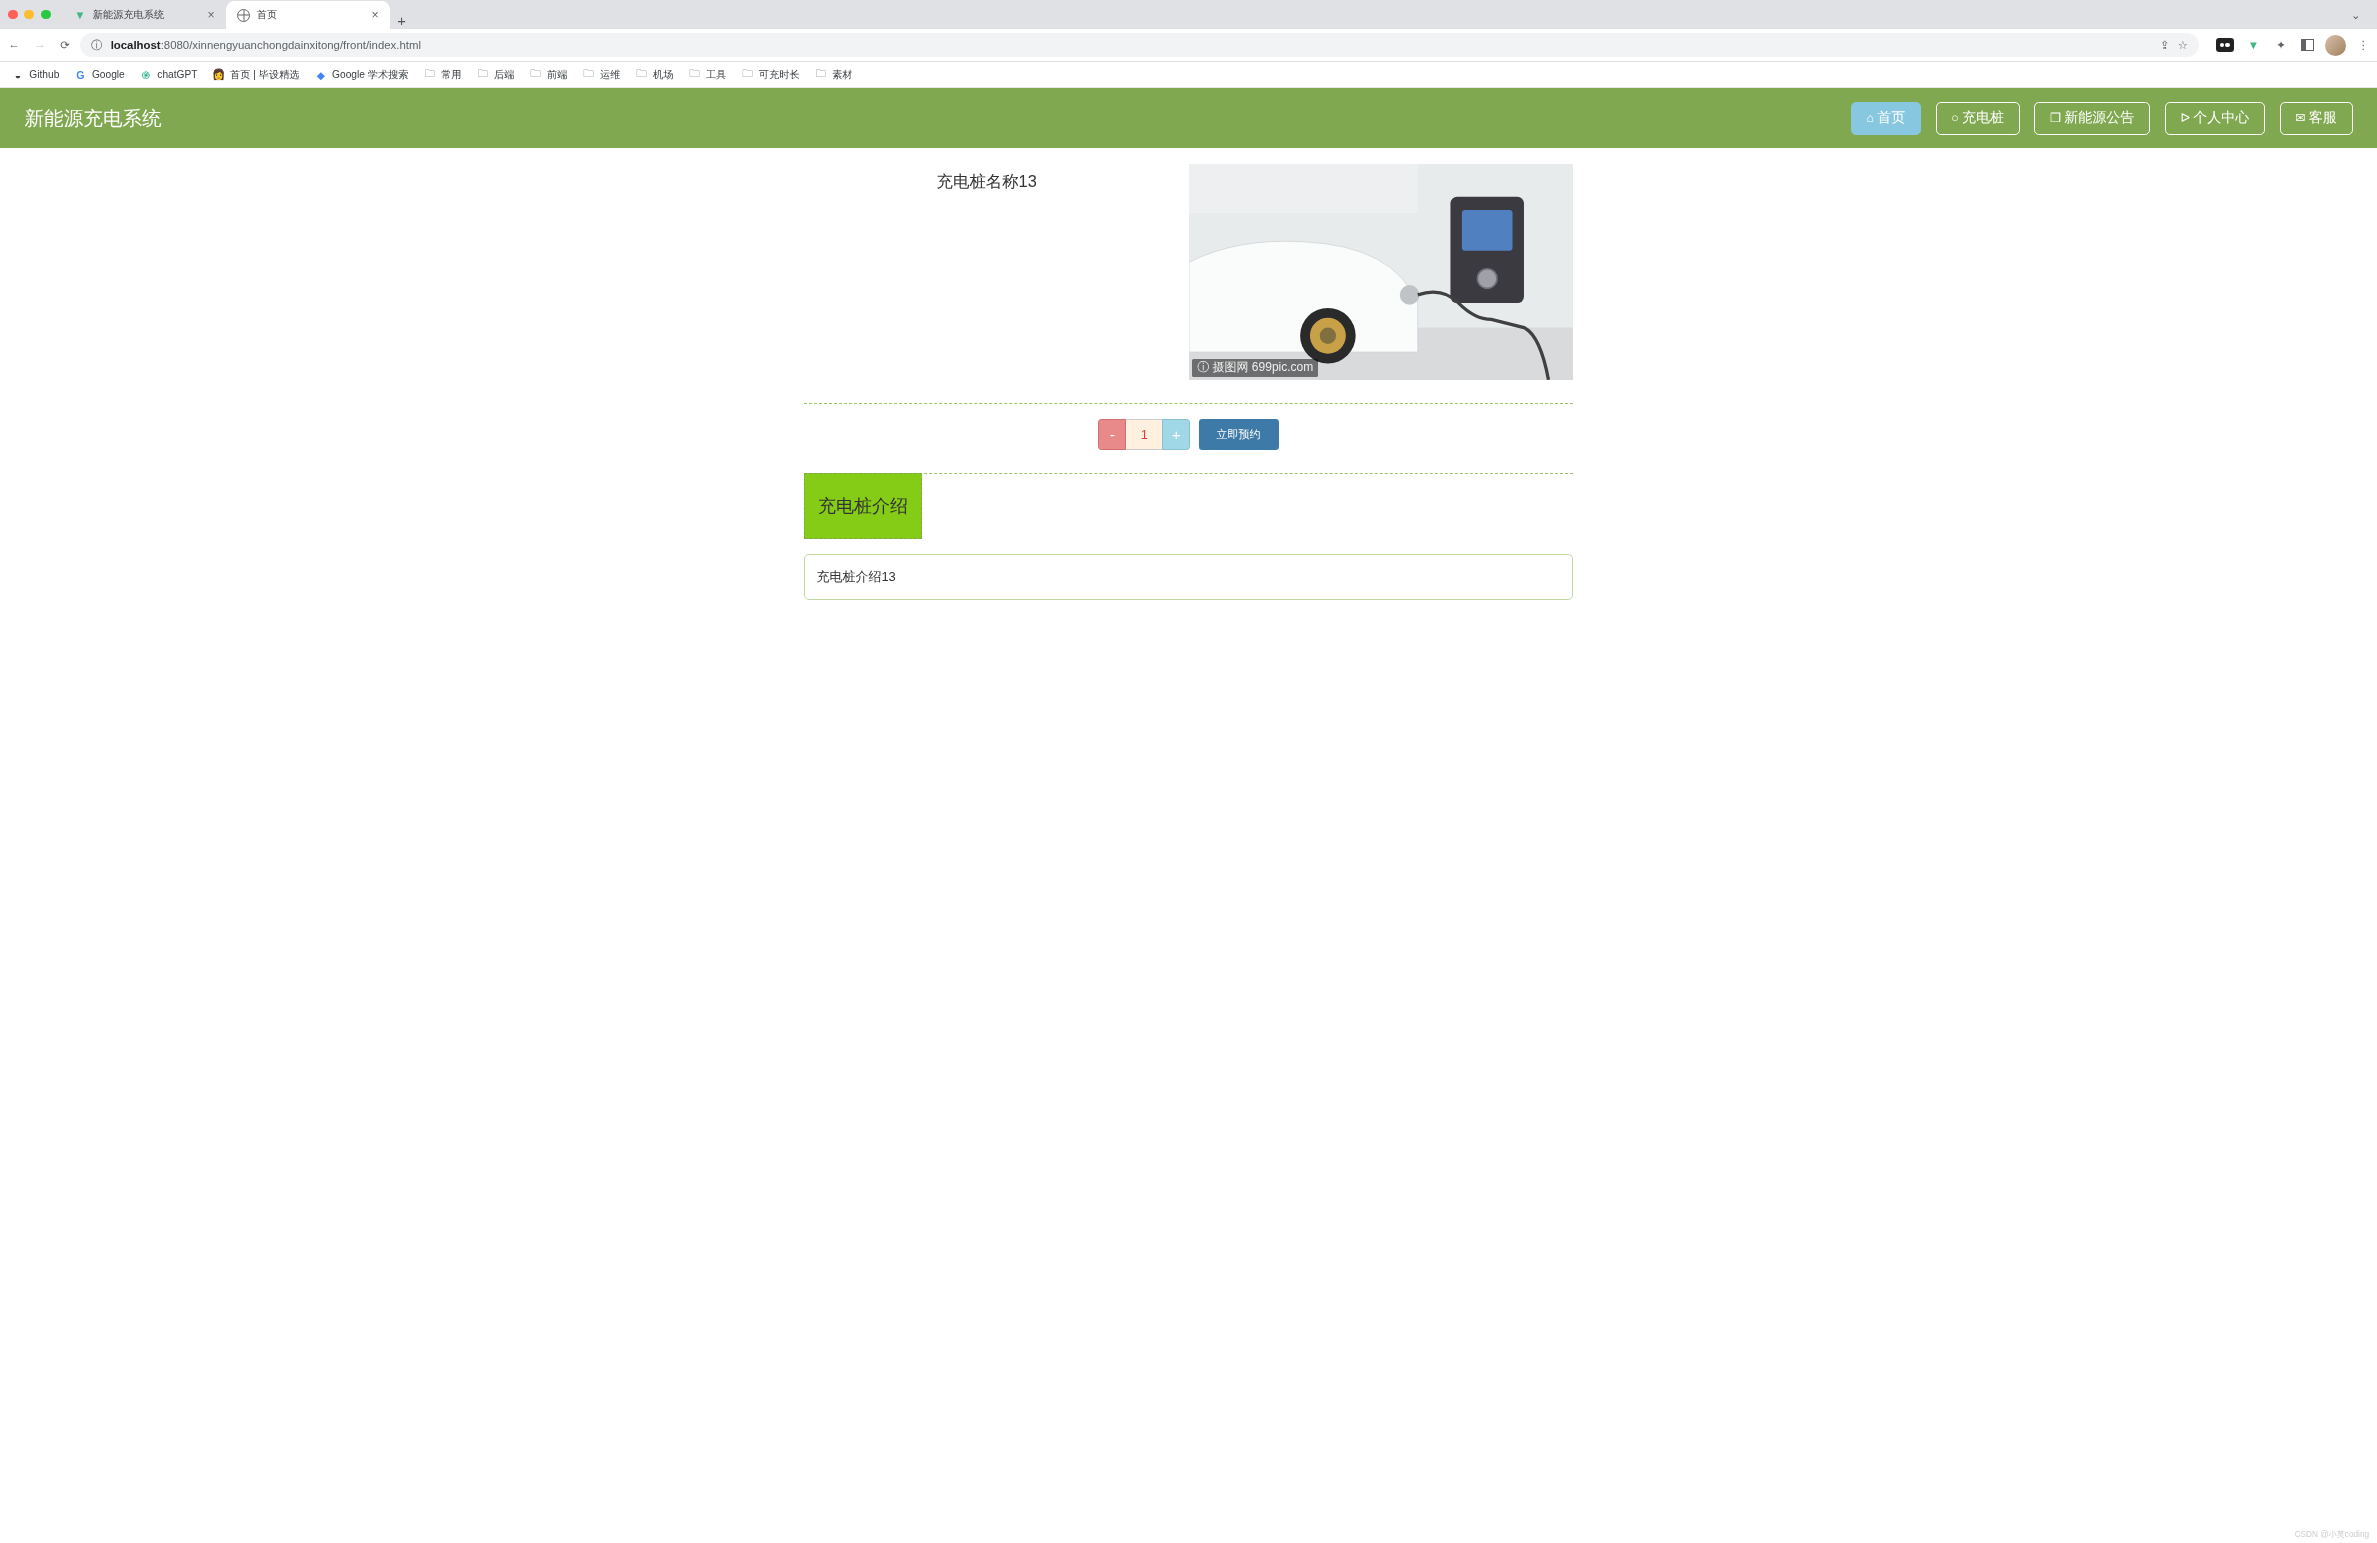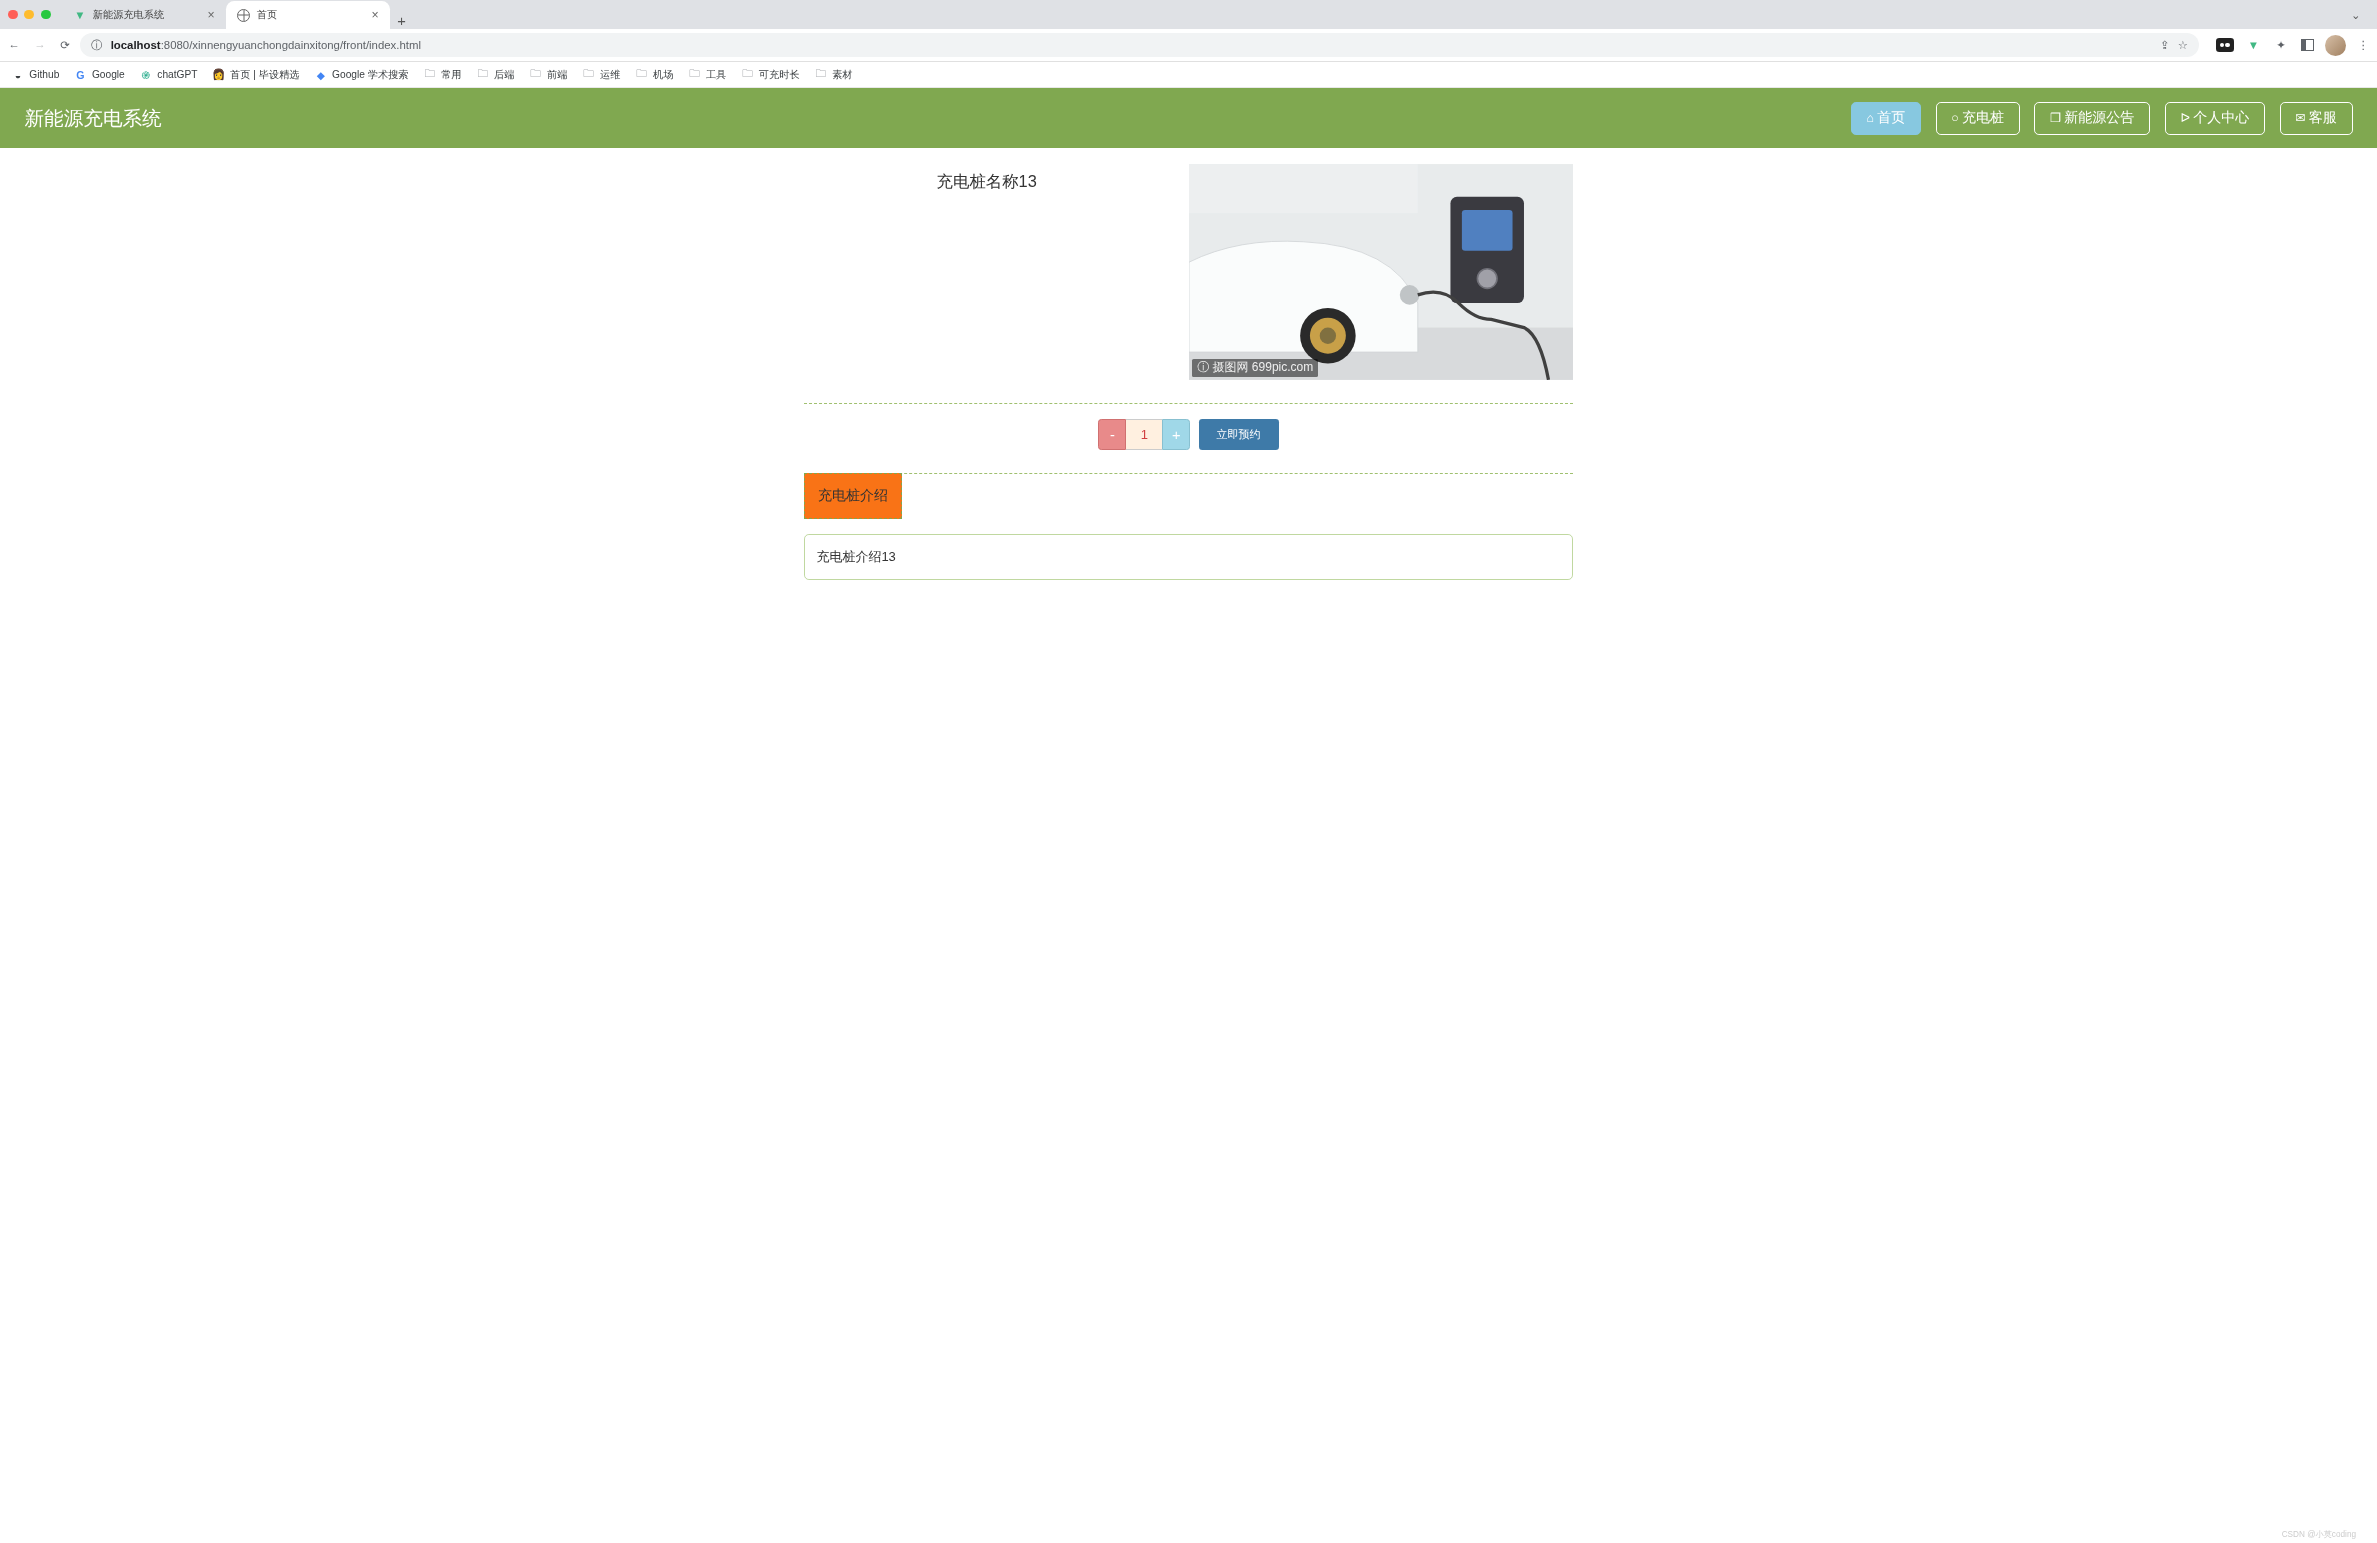--- a/index.html
+++ b/index.html
@@ -65,24 +65,24 @@
 
     .action-row { display:flex; justify-content:center; align-items:stretch; gap:8.2px;}
     .stepper { display:flex; }
     .step-btn { width:28px; height:31px; border:0.8px solid #ccc; display:flex; align-items:center; justify-content:center; font-size:14.7px; cursor:pointer;}
     .step-minus { background:#e88a8a; color:#fff; border-radius:3.3px 0 0 3.3px; border-color:#d07070;}
     .step-input { width:36px; height:31px; border:0.8px solid #ccc; border-left:none;border-right:none; background:#fff0e0; text-align:center; color:#d04040; font-size:13px;}
     .step-plus { background:#a0d8e8; color:#fff; border-radius:0 3.3px 3.3px 0; border-color:#88c0d0;}
     .book-btn { background:#3e7aa8; color:#fff; border:none; padding:0 18px; border-radius:3.3px; font-size:11px; cursor:pointer;}
 
     .intro-tab-row { margin-top:14.7px; border-top:0.8px dashed #a0c070; padding-top:0;}
-    .intro-tab { display:inline-block; border:0.8px dashed #80a850; padding:13px 13px; font-size:14px; color:#333; margin-top:-0.8px; background:#f97316;}
+    .intro-tab { display:inline-block; border:0.8px dashed #80a850; padding:20px 13px; font-size:18px; color:#333; margin-top:-0.8px; background:#84cc16;}
     .intro-content { border:0.8px solid #c0d8a0; border-radius:4.9px; padding:13px 11.4px; margin-top:14.7px; font-size:13px; color:#333;}
 
-    .watermark { position:fixed; bottom:3.3px; right:21px; color:#ccc; font-size:8.2px;text-align:center;}
+    .watermark { position:fixed; bottom:3.3px; right:8px; color:#ccc; font-size:8.2px;text-align:center;}
     .img-watermark { position:absolute; left:3.3px; bottom:3.3px; background:rgba(0,0,0,.5); color:#eee; font-size:12px; padding:0.8px 4.9px; border-radius:1.6px;}
   </style>
 </head>
 <body>
 
 <div class="chrome">
   <div class="chrome-titlebar">
     <div class="window-dots">
       <div class="dot dot-red"></div>
       <div class="dot dot-yellow"></div>

